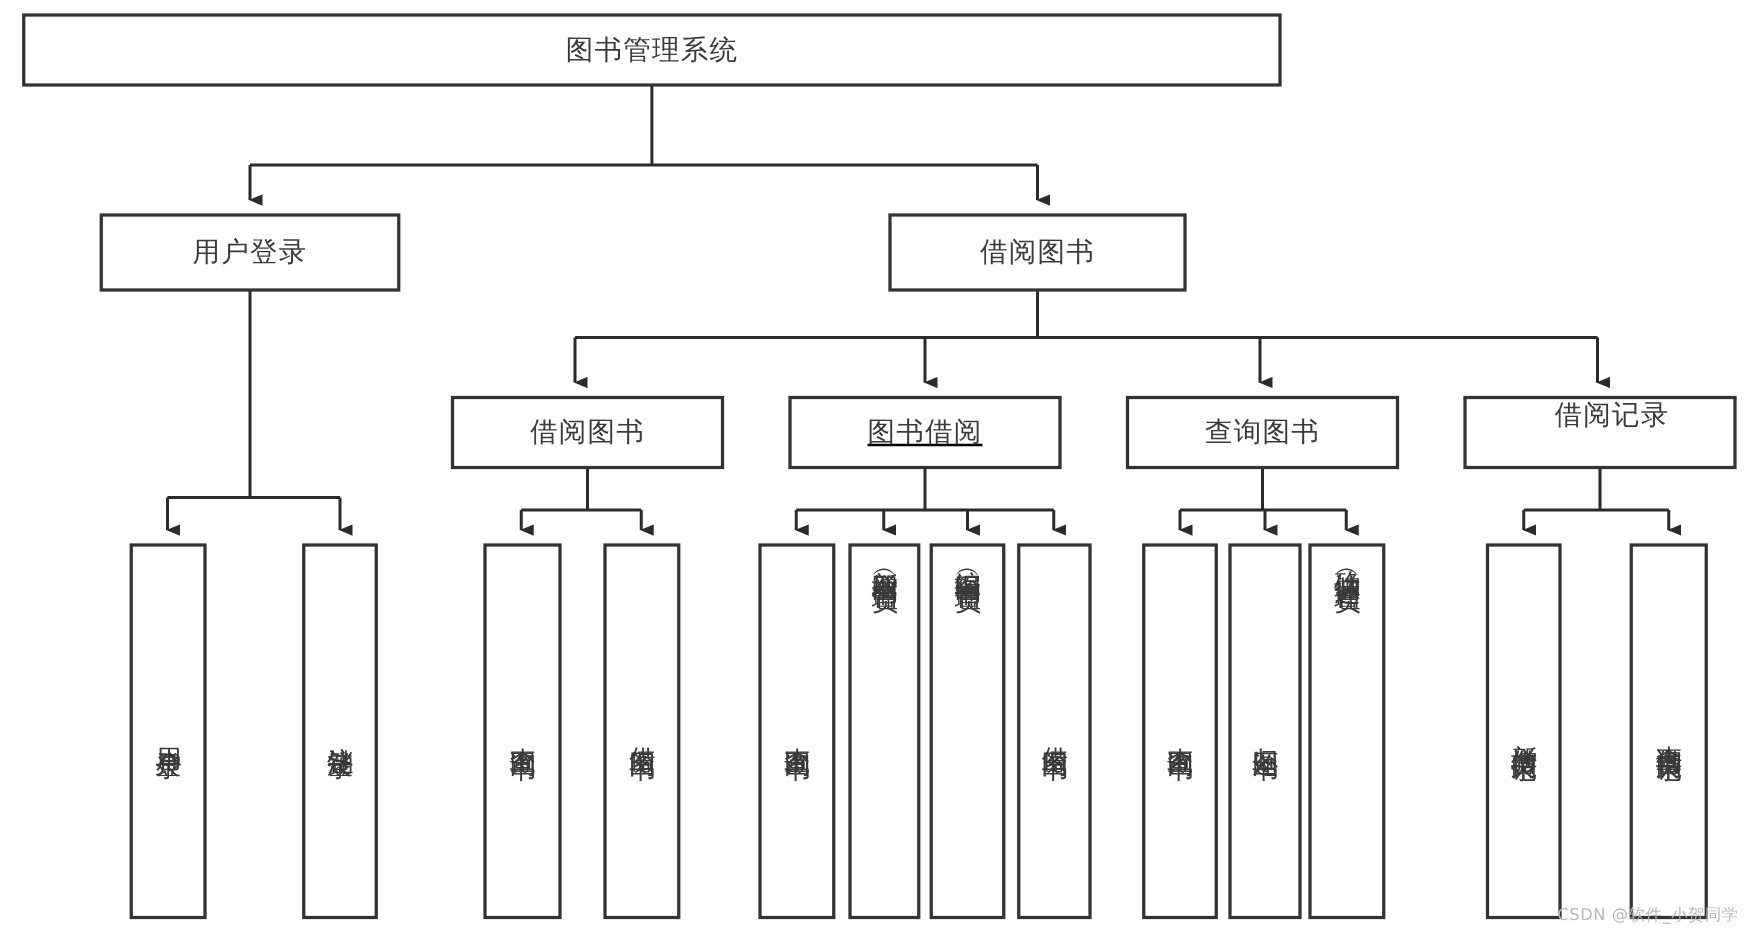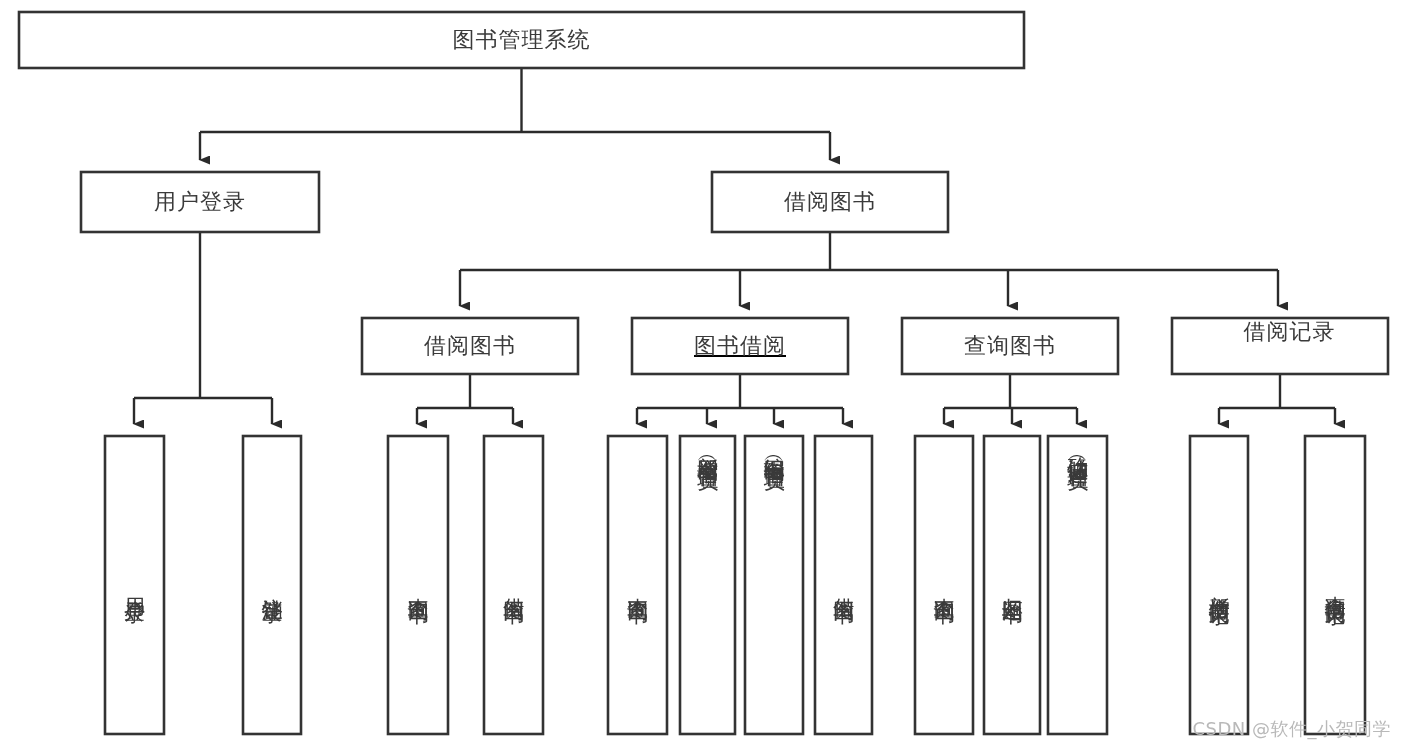--- a/index.html
+++ b/index.html
@@ -62,21 +62,21 @@
   }
   .edge {
     stroke: #2b2b2b;
     stroke-width: 2.4;
     fill: none;
   }
   .watermark {
     position: absolute;
     right: 14px;
     bottom: 6px;
-    font-size: 18px;
+    font-size: 13px;
     color: #b9b9b9;
     letter-spacing: 0.5px;
     font-family: "DejaVu Sans", "Liberation Sans", sans-serif;
     white-space: nowrap;
   }
 </style>
 </head>
 <body>
 
 <div id="diagram-root">

